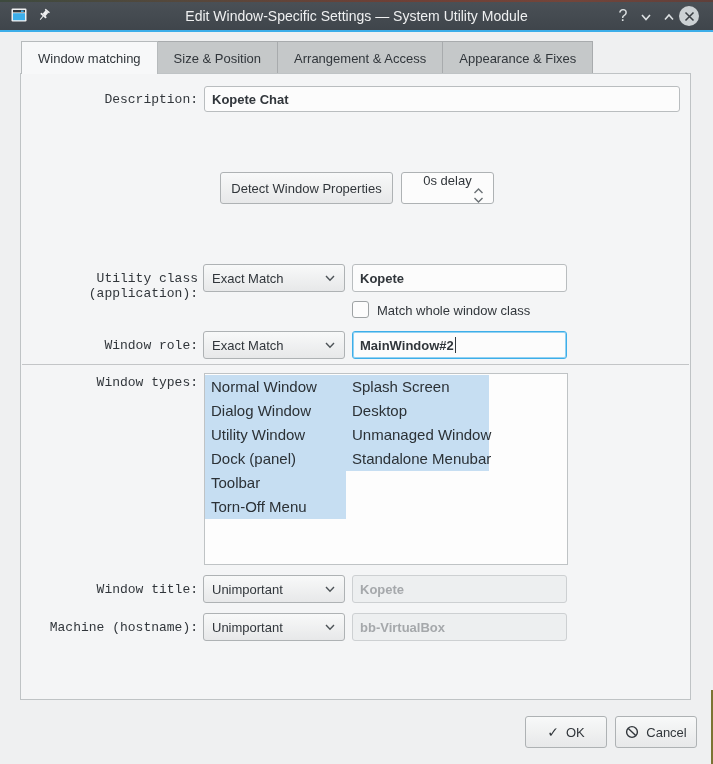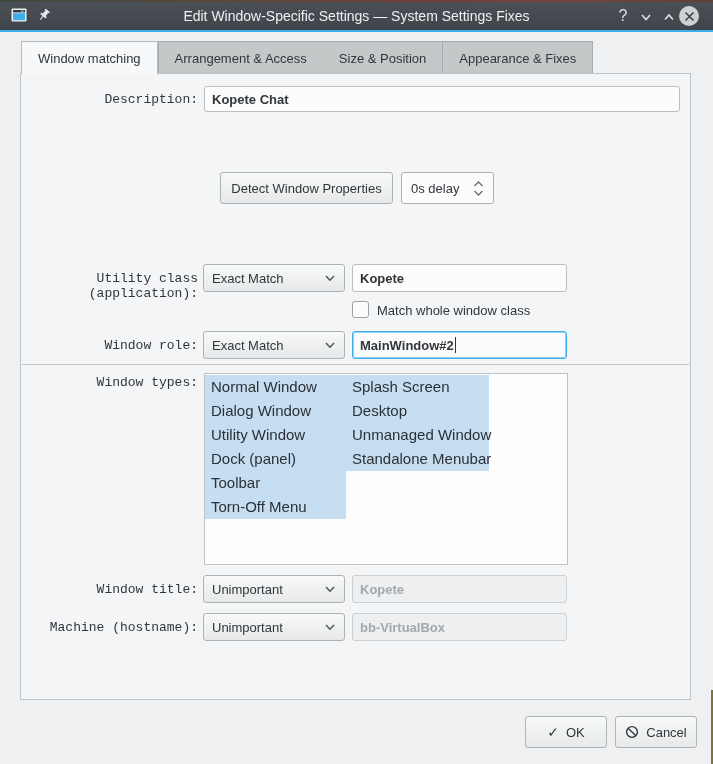--- a/index.html
+++ b/index.html
@@ -62,21 +62,21 @@
 
   .btn { background:linear-gradient(#f8f9f9,#e7e8e9); border:1px solid #aeb2b4;
     border-radius:3px; font-family:"Liberation Sans", sans-serif; font-size:13px; color:#31363b;
     display:flex; align-items:center; justify-content:center; cursor:default; }
 
   .combo { background:linear-gradient(#f8f9f9,#e7e8e9); border:1px solid #aeb2b4;
     border-radius:3px; display:flex; align-items:center; padding:0 8px; color:#31363b; }
   .combo .combo-label { flex:1; text-align:left; }
 
   .spinbox { background:#fcfcfc; border:1px solid #aeb2b4; border-radius:3px;
-    display:flex; align-items:center; padding:0 9px; }
+    display:flex; align-items:center; padding:0 9px;flex-direction:column; }
   .spin-arrows { margin-left:auto; display:flex; flex-direction:column; gap:3px; }
 
   .checkbox { width:17px; height:17px; background:#fcfcfc; border:1px solid #9ea2a4; border-radius:3px; }
 
   .separator { left:22px; top:364px; width:667px; height:1px; background:#c3c5c7; z-index:2; }
 
   .typelist { left:204px; top:373px; width:364px; height:192px;
     background:#fdfdfd; border:1px solid #bfc3c5; z-index:2; }
   .type-item { position:absolute; height:24px; line-height:24px; padding-left:6px;
     font-size:15px; color:#2b3136; white-space:nowrap; }
@@ -88,21 +88,21 @@
   .cancel-glyph { display:inline-block; margin-right:7px; line-height:0; }
   .ok-check { margin-right:7px; color:#31363b; font-size:14px; }
 </style>
 </head>
 <body>
 
 <div class="abs wall-top"></div>
 <div class="abs wall-right"></div>
 
 <div class="abs titlebar">
-  <div class="titlebar-title">Edit Window-Specific Settings — System Settings Fixes</div>
+  <div class="titlebar-title">Edit Window-Specific Settings — System Utility Module</div>
   <svg class="tb-appicon" viewBox="0 0 18 18">
     <rect x="1.5" y="2.5" width="15" height="13" rx="1.2" fill="#eff0f1"></rect>
     <rect x="3" y="4" width="12" height="2.4" fill="#31363b"></rect>
     <rect x="3" y="7.2" width="12" height="7" fill="#3daee9"></rect>
     <rect x="11" y="4.4" width="2.6" height="1.6" fill="#3daee9"></rect>
   </svg>
   <svg class="tb-pin" viewBox="0 0 16 16">
     <g transform="rotate(40 8 8)" fill="#eff0f1">
       <rect x="5.2" y="2" width="5.6" height="1.6" rx="0.5"></rect>
       <rect x="6.2" y="3.4" width="3.6" height="4.6"></rect>
@@ -120,22 +120,22 @@
   <div class="tb-close">
     <svg width="11" height="11" viewBox="0 0 11 11">
       <path d="M1.5 1.5 L9.5 9.5 M9.5 1.5 L1.5 9.5" stroke="#3b4045" stroke-width="1.6"></path>
     </svg>
   </div>
 </div>
 <div class="abs accent-line"></div>
 
 <div class="abs tabbar">
   <div class="tab active">Window matching</div>
+  <div class="tab after-active">Size &amp; Position</div>
   <div class="tab" style="border-left:1px solid #a8abad">Arrangement &amp; Access</div>
-  <div class="tab after-active">Size &amp; Position</div>
   <div class="tab" style="border-left:1px solid #a8abad; border-right:1px solid #a8abad">Appearance &amp; Fixes</div>
 </div>
 
 <div class="abs frame"></div>
 
 <div class="abs field-label" style="left:20px; top:92px; width:178px; z-index:2">Description:</div>
 <input class="abs text" style="left: 204px; top: 86px; width: 476px; height: 26px; z-index: 2;" value="Kopete Chat">
 
 <button class="abs btn" style="left:220px; top:172px; width:173px; height:32px; z-index:2">Detect Window Properties</button>
 <div class="abs spinbox" style="left:401px; top:172px; width:93px; height:32px; z-index:2">

